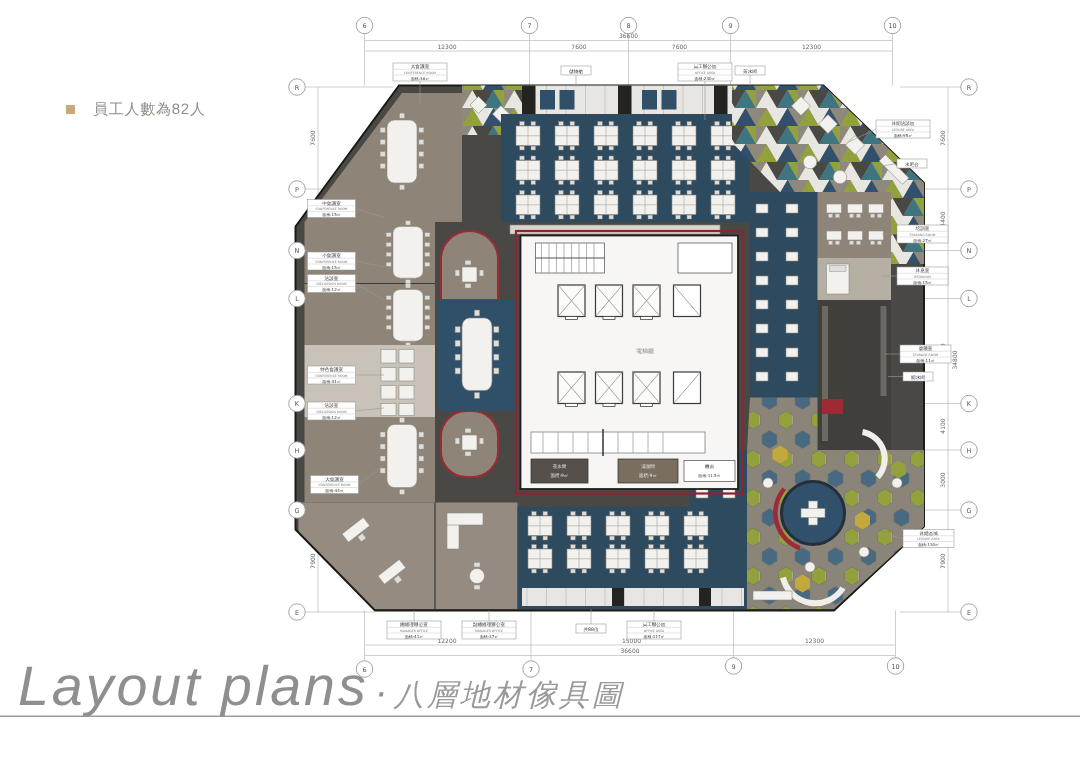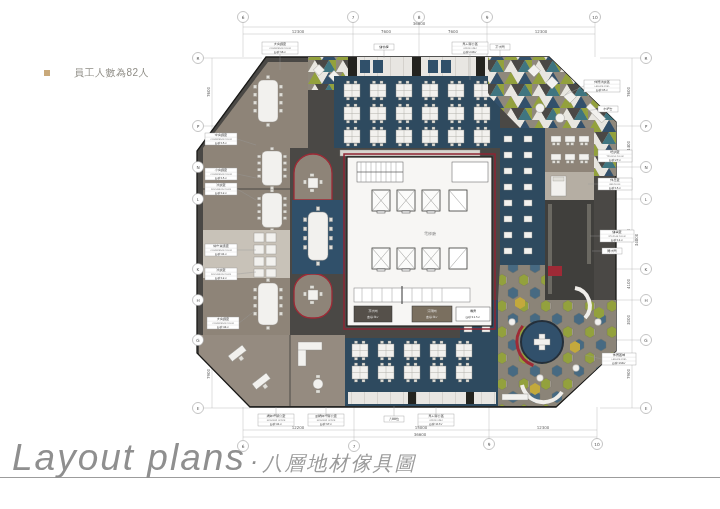--- a/index.html
+++ b/index.html
@@ -1,18 +1,18 @@
 <!DOCTYPE html>
 <html><head>
 <meta charset="utf-8">
 <style>
   html,body{margin:0;padding:0;background:#ffffff;}
   .page{position:relative;width:720px;height:509px;background:#ffffff;overflow:hidden;
         font-family:"Liberation Sans",sans-serif;}
-  .note{position:absolute;left:44px;top:66px;display:flex;align-items:center;gap:24px;}
+  .note{position:absolute;left:44px;top:66px;display:flex;align-items:center;gap:12px;}
   .note .bullet{width:6px;height:6px;background:#c9a97a;}
   .note .ntext{font-size:10px;color:#8f8d86;letter-spacing:.5px;}
   .titleblock{position:absolute;left:12px;top:437px;white-space:nowrap;z-index:3;}
   .title-en{font-size:37px;font-style:italic;color:#8f8f8f;letter-spacing:2px;text-align:right;}
   .title-dot{font-size:26px;font-style:italic;color:#8f8f8f;margin:0 4px;}
   .title-zh{font-size:20px;font-style:italic;color:#9a9a9a;letter-spacing:2px;text-align:right;}
   .rule{position:absolute;left:0;top:477px;width:720px;height:0;border-top:1.6px solid #9c9c9c;z-index:2;}
   svg{position:absolute;left:0;top:0;}
   svg text{font-family:"DejaVu Sans",sans-serif;fill:#555;}
   .t-b{font-size:4.3px;text-anchor:middle;fill:#555;}

